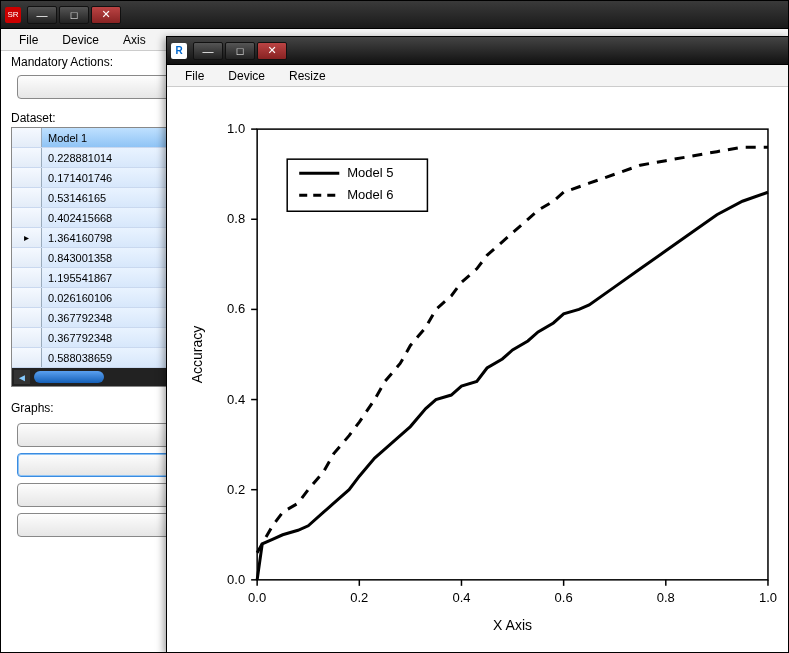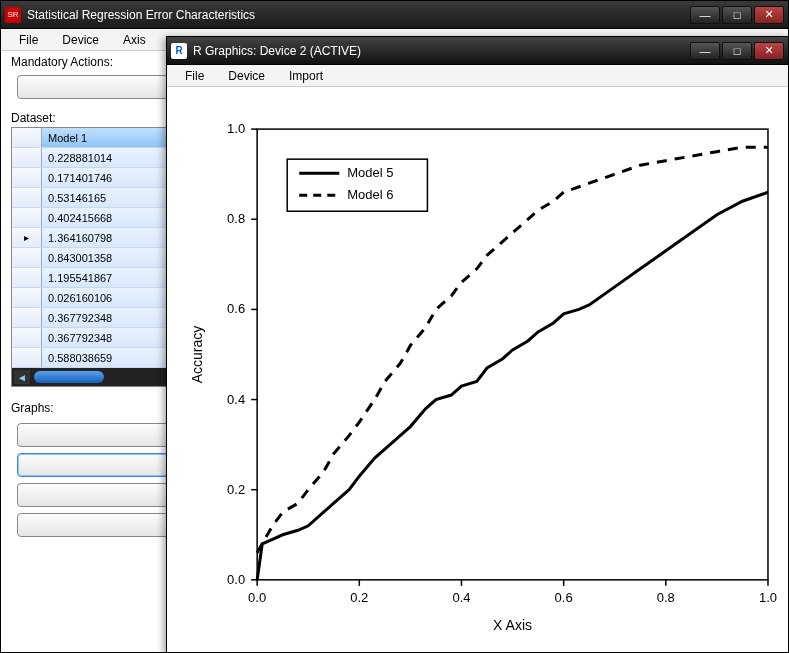--- a/index.html
+++ b/index.html
@@ -148,21 +148,20 @@
   svg.plot { width:100%; height:100%; }
   .axis-label { font-family: sans-serif; font-size:14px; }
   .tick-label { font-family: sans-serif; font-size:13px; }
 </style>
 </head>
 <body>
 
 <div class="main-window">
   <div class="titlebar">
     <span class="icon">SR</span>
-    <span class="title">Statistical Regression Error Characteristics</span>
     <div class="winbtns">
       <div class="winbtn">—</div>
       <div class="winbtn">□</div>
       <div class="winbtn close">✕</div>
     </div>
   </div>
   <div class="menubar">
     <span class="mi">File</span>
     <span class="mi">Device</span>
     <span class="mi">Axis</span>
@@ -236,31 +235,30 @@
       <div class="wide-btn" style="margin: 6px;">Permutation Distribution</div>
       <div class="wide-btn active" style="margin: 6px;">REC Curve</div>
       <div class="wide-btn" style="margin: 6px;">REC Replicates</div>
       <div class="wide-btn" style="margin: 6px;">AOC REC Curve</div>
     </div>
 </div>
 
 <div class="r-window">
   <div class="titlebar">
     <span class="icon">R</span>
-    <span class="title">R Graphics: Device 2 (ACTIVE)</span>
     <div class="winbtns">
       <div class="winbtn">—</div>
       <div class="winbtn">□</div>
       <div class="winbtn close">✕</div>
     </div>
   </div>
   <div class="menubar">
     <span class="mi">File</span>
     <span class="mi">Device</span>
-    <span class="mi">Import</span>
+    <span class="mi">Resize</span>
   </div>
   <div class="plot-area">
     <svg class="plot" viewBox="0 0 620 560">
       <g id="chart-g">
           <rect x="90" y="40" width="510" height="450" fill="none" stroke="#000" stroke-width="1.5"></rect>
           <line x1="90" y1="490" x2="90" y2="496" stroke="#000" stroke-width="1.5"></line>
           <text x="90" y="512" text-anchor="middle" class="tick-label">0.0</text>
           <line x1="192" y1="490" x2="192" y2="496" stroke="#000" stroke-width="1.5"></line>
           <text x="192" y="512" text-anchor="middle" class="tick-label">0.2</text>
           <line x1="294" y1="490" x2="294" y2="496" stroke="#000" stroke-width="1.5"></line>

